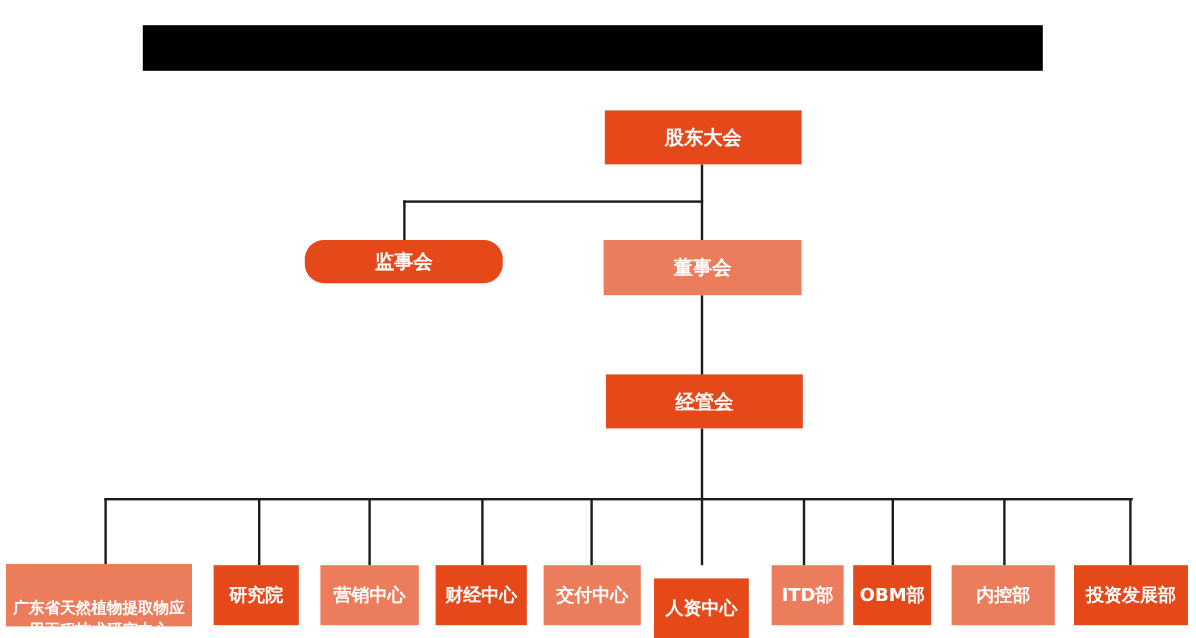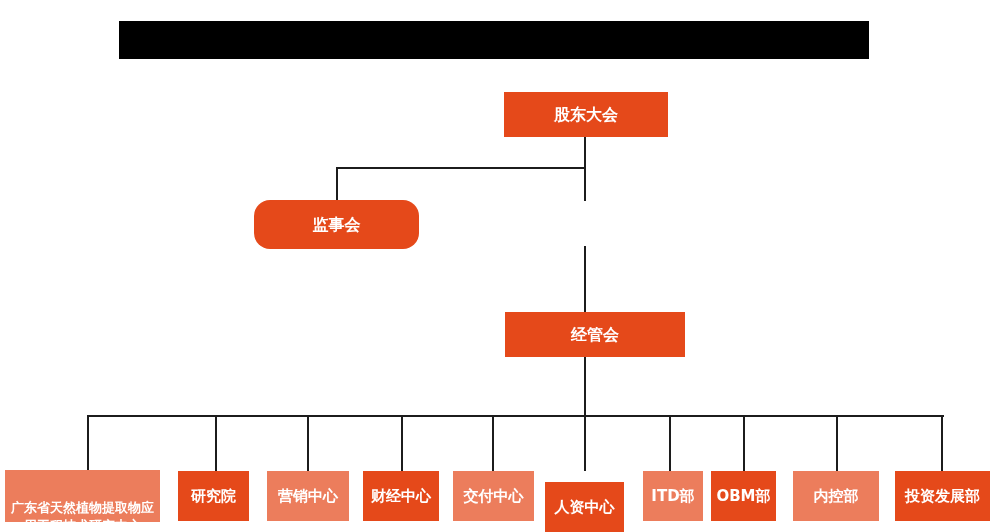--- a/index.html
+++ b/index.html
@@ -60,23 +60,23 @@
     color: var(--label-text);
     font-weight: bold;
     font-size: 16px;
     text-align: center;
     line-height: 1.2;
   }
   .node.primary   { background: var(--primary); }
   .node.secondary { background: var(--secondary); }
 
   .n-shareholders { left: 504px; top: 92px;  width: 164px; height: 45px; }
-  .n-supervisory  { left: 254px; top: 200px; width: 165px; height: 49px; border-radius: 16px; }
+  .n-supervisory  { left: 254px; top: 200px; width: 165px; height: 36px; border-radius: 16px; }
   .n-board        { left: 503px; top: 200px; width: 165px; height: 46px; }
-  .n-management   { left: 505px; top: 312px; width: 180px; height: 45px; }
+  .n-management   { left: 505px; top: 312px; width: 164px; height: 45px; text-decoration: underline; }
 
   .dept { font-size: 15px; }
   .n-dept0 { left: 5px;   top: 470px; width: 155px; height: 52px; font-size: 13px; }
   .n-dept0 .lbl { white-space: pre-line; line-height: 1.4; margin-top: 42px; }
   .n-dept1 { left: 178px; top: 471px; width: 71px;  height: 50px; }
   .n-dept2 { left: 267px; top: 471px; width: 82px;  height: 50px; }
   .n-dept3 { left: 363px; top: 471px; width: 76px;  height: 50px; justify-content: center; }
   .n-dept4 { left: 453px; top: 471px; width: 81px;  height: 50px; }
   .n-dept5 { left: 545px; top: 471px; width: 79px;  height: 50px; margin-top: 11px; }
   .n-dept6 { left: 643px; top: 471px; width: 60px;  height: 50px; }
@@ -108,20 +108,23 @@
   <div class="line l-d8"></div>
   <div class="line l-d9"></div>
 
   <div class="node primary n-shareholders">
     <span class="lbl">股东大会</span>
   </div>
 
   <div class="node primary n-supervisory">
     <span class="lbl">监事会</span>
   </div>
+  <div class="node secondary n-board">
+    <span class="lbl">董事会</span>
+  </div>
 
   <div class="node primary n-management">
     <span class="lbl">经管会</span>
   </div>
 
   <div class="node secondary dept n-dept0">
     <span class="lbl">广东省天然植物提取物应
 用工程技术研究中心</span>
   </div>
   <div class="node primary dept n-dept1">

